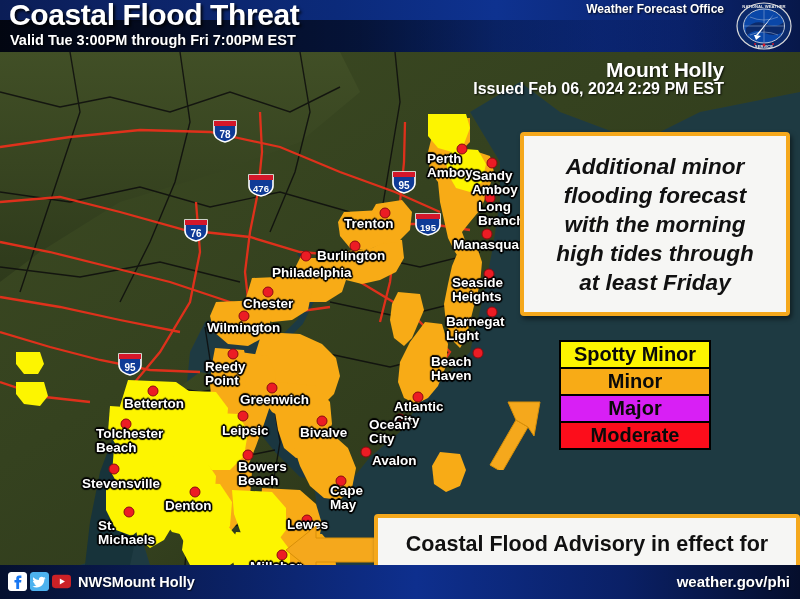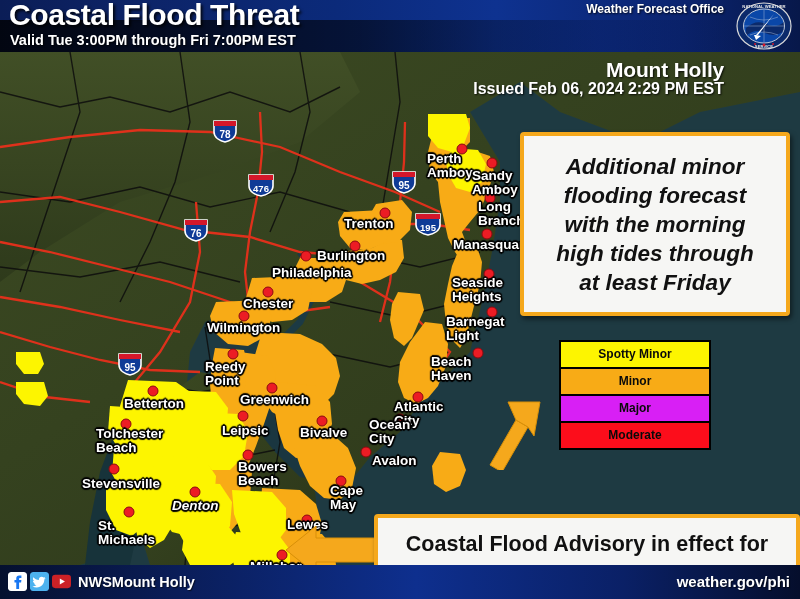--- a/index.html
+++ b/index.html
@@ -111,21 +111,21 @@
     border:2px solid #000;
     background:#000;
   }
   .legend-row{
     height:25px;
     border-bottom:2px solid #000;
     display:flex;align-items:center;justify-content:center;
   }
   .legend-row:last-child{border-bottom:none;}
   .legend-label{
-    font-size:12px;font-weight:bold;color:#0a0a0a;line-height:17px;
+    font-size:20px;font-weight:bold;color:#0a0a0a;line-height:17px;
   }
 
   
   #footer{
     position:absolute;left:0;top:565px;width:800px;height:34px;
     background:linear-gradient(90deg,#05102f 0%,#0a1d58 22%,#0e2f8e 52%,#0a2066 78%,#050e2c 100%);
     z-index:40;
   }
   #social{
     position:absolute;left:8px;top:7px;display:flex;align-items:center;gap:3px;
@@ -378,21 +378,21 @@
         <div class="city-label" style="left: 238px; top: 408px;">Bowers
 Beach</div>
         <div class="city-dot" style="left: 153px; top: 339px; background: rgb(236, 28, 36);"></div>
         <div class="city-label" style="left: 124px; top: 345px;">Betterton</div>
         <div class="city-dot" style="left: 126px; top: 372px; background: rgb(236, 28, 36);"></div>
         <div class="city-label" style="left: 96px; top: 375px;">Tolchester
 Beach</div>
         <div class="city-dot" style="left: 114px; top: 417px; background: rgb(236, 28, 36);"></div>
         <div class="city-label" style="left: 82px; top: 425px;">Stevensville</div>
         <div class="city-dot" style="left: 195px; top: 440px; background: rgb(236, 28, 36);"></div>
-        <div class="city-label" style="left: 172px; top: 447px; font-style: italic;">Denton</div>
+        <div class="city-label" style="left: 165px; top: 447px;">Denton</div>
         <div class="city-dot" style="left: 129px; top: 460px; background: rgb(236, 28, 36);"></div>
         <div class="city-label" style="left: 98px; top: 467px;">St.
 Michaels</div>
         <div class="city-dot" style="left: 307px; top: 468px; background: rgb(236, 28, 36);"></div>
         <div class="city-label" style="left: 287px; top: 466px;">Lewes</div>
         <div class="city-dot" style="left: 282px; top: 503px; background: rgb(236, 28, 36);"></div>
         <div class="city-label" style="left: 250px; top: 508px;">Millsboro</div>
       </div>
 
     <div class="callout" id="callout-top">

